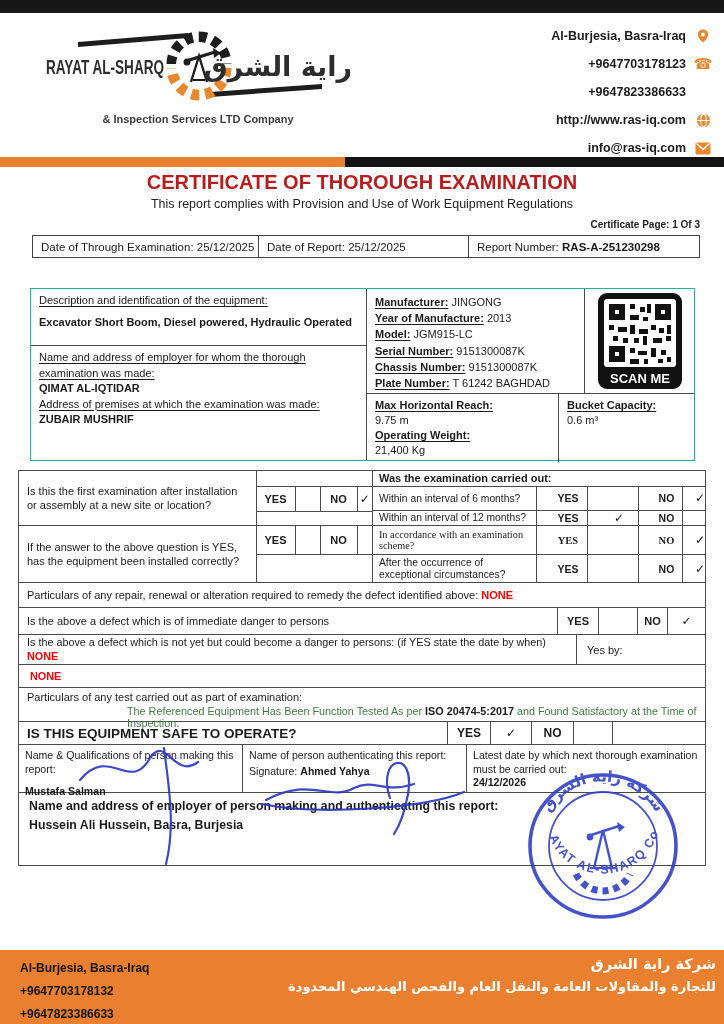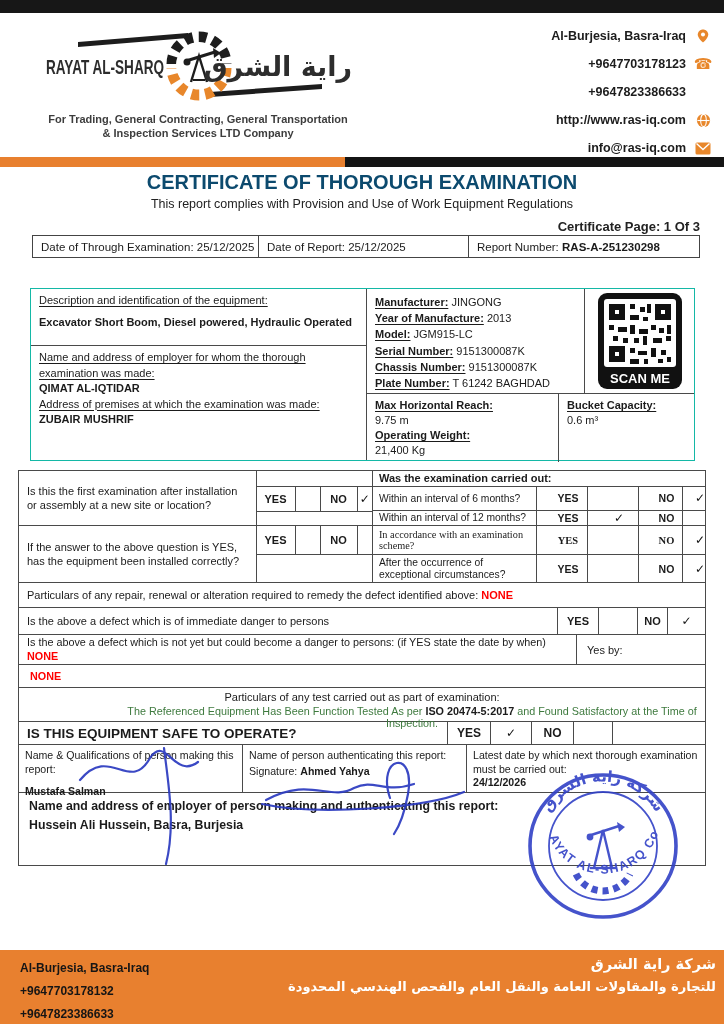--- a/index.html
+++ b/index.html
@@ -16,23 +16,23 @@
   .contacts{right:10px;top:22px;width:230px;}
   .c-row{display:flex;justify-content:flex-end;align-items:center;height:28px;}
   .c-txt{font-size:12.5px;font-weight:600;color:#1c1c1c;}
   .c-ico{width:22px;display:flex;justify-content:center;align-items:center;margin-left:6px;
          color:#E8872B;font-size:15px;}
   .tagline{left:30px;top:112px;width:336px;text-align:center;font-size:11px;font-weight:bold;
            color:#3d3d3d;line-height:14px;}
   .divider-orange{left:0;top:157px;width:345px;height:10px;background:#E8802F;}
   .divider-black{left:345px;top:157px;width:379px;height:10px;background:#141414;}
   
-  .doc-title{left:0;top:171px;width:724px;text-align:center;font-size:20px;font-weight:bold;color:#0c4a6e;}
+  .doc-title{left:0;top:171px;width:724px;text-align:center;font-size:20px;font-weight:bold;color:#b91c1c;}
   .doc-sub{left:0;top:197px;width:724px;text-align:center;font-size:12.5px;color:#222;}
-  .cert-page{right:24px;top:219px;font-size:13px;font-weight:bold;color:#222;}
+  .cert-page{right:24px;top:219px;font-size:10px;font-weight:bold;color:#222;}
   
   .datebar{left:32px;top:235px;width:668px;height:23px;border:1px solid #444;display:flex;font-size:11.5px;}
   .datebar>div{display:flex;align-items:center;padding-left:8px;box-sizing:border-box;}
   .db1{width:226px;border-right:1px solid #444;}
   .db2{width:210px;border-right:1px solid #444;}
   .db3{flex:1;}
   
   .equip{left:30px;top:288px;width:665px;height:173px;border:1px solid #14b8a6;display:flex;font-size:11px;}
   .eq-left{width:335px;border-right:1px solid #4a4a4a;display:flex;flex-direction:column;}
   .eq-desc{height:57px;border-bottom:1px solid #4a4a4a;padding:5px 8px;box-sizing:border-box;}
@@ -96,21 +96,20 @@
     <circle cx="161" cy="47" r="23" fill="#ffffff"></circle>
     <path d="M153,64 L161,38 L169,64" fill="none" stroke="#1d1d1d" stroke-width="2.4"></path>
     <line x1="155" y1="62" x2="167" y2="62" stroke="#1d1d1d" stroke-width="2"></line>
     <line x1="148" y1="43" x2="177" y2="34" stroke="#1d1d1d" stroke-width="3"></line>
     <polygon points="175,30 183,35 176,40" fill="#1d1d1d"></polygon>
     <circle cx="149" cy="44" r="3.5" fill="#1d1d1d"></circle>
     <text x="8" y="56" font-size="21" font-weight="bold" fill="#2d2d2d" textLength="118" lengthAdjust="spacingAndGlyphs">RAYAT AL-SHARQ</text>
     <text x="314" y="58" font-size="27" font-weight="bold" fill="#2d2d2d" text-anchor="end" font-family="DejaVu Sans">راية الشرق</text>
   </svg>
   <div class="abs tagline">
-    <div>For Trading, General Contracting, General Transportation</div>
     <div>&amp; Inspection Services LTD Company</div>
   </div>
 
   <div class="abs contacts">
     <div class="c-row">
       <span class="c-txt">Al-Burjesia, Basra-Iraq</span>
       <span class="c-ico">
         <svg width="14" height="16" viewBox="0 0 16 17">
             <path d="M8,1C4.7,1,2,3.6,2,6.9 C2,11.2,8,16,8,16 S14,11.2,14,6.9 C14,3.6,11.3,1,8,1Z" fill="#E8872B"></path>
             <circle cx="8" cy="6.8" r="2.3" fill="#fff"></circle>
@@ -329,21 +328,21 @@
         <span class="red">NONE</span></span>
       </div>
       <div class="vc" style="flex:1;padding:0 10px;">Yes by:</div>
     </div>
 
     <div class="xrow full-row" style="height:23px;font-size:10.8px;">
       &nbsp;
       <span class="red">NONE</span>
     </div>
 
-    <div class="xrow" style="height:34px;display:block;padding:3px 8px;box-sizing:border-box;text-align:center;">
+    <div class="xrow" style="height:34px;display:block;padding:3px 8px;box-sizing:border-box;">
       <div>Particulars of any test carried out as part of examination:</div>
       <div style="margin-left:100px;font-size:10.8px;margin-top:2px;">
         <span class="green">The Referenced Equipment Has Been Function Tested As per </span><span class="b">ISO 20474-5:2017</span><span class="green"> and Found Satisfactory at the Time of Inspection.</span>
       </div>
     </div>
 
     <div class="xrow" style="height:23px;">
       <div class="br vc b" style="width:412px;padding:0 8px;font-size:13.5px;">IS THIS EQUIPMENT SAFE TO OPERATE?</div>
       <div class="br ctr b" style="width:42px;font-size:12px;">YES</div>
       <div class="br ctr chk" style="width:40px;">✓</div>

